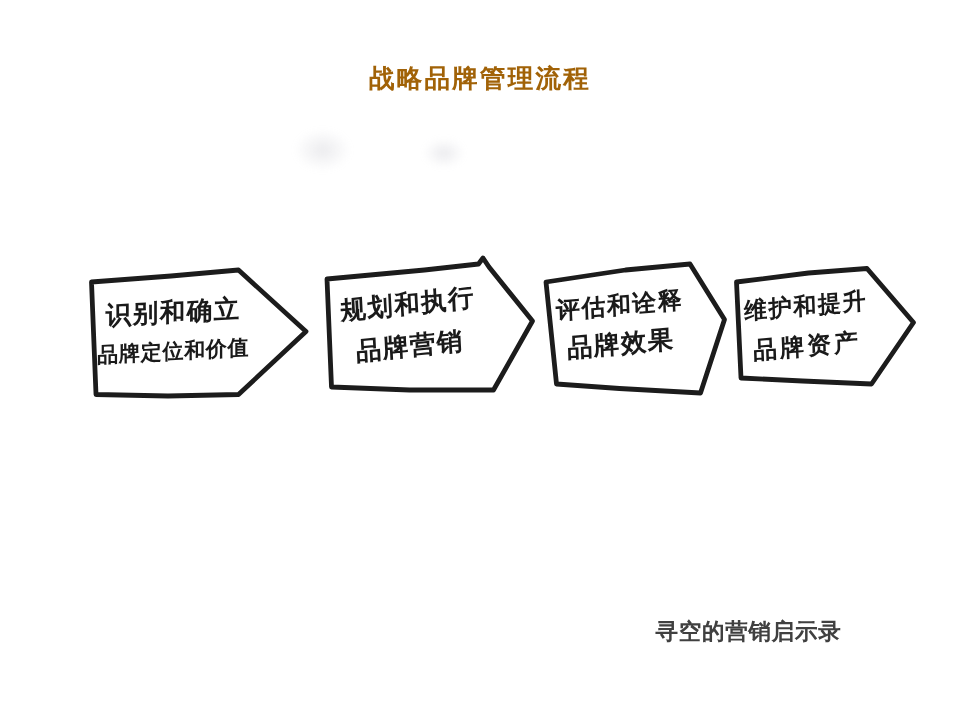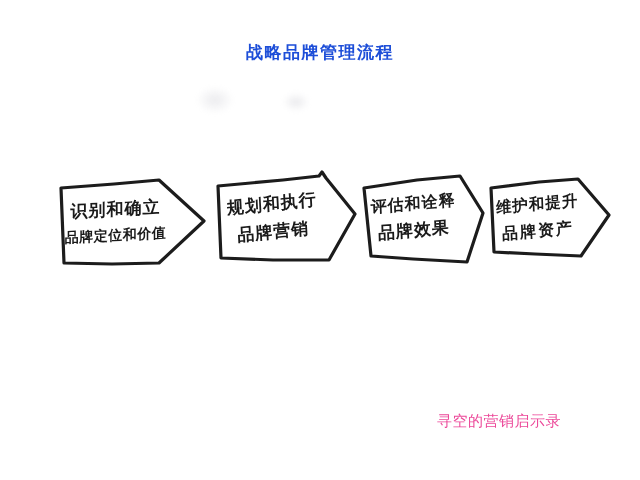--- a/index.html
+++ b/index.html
@@ -11,21 +11,21 @@
     font-family: "DejaVu Sans", "Liberation Sans", sans-serif;
   }
   .title {
     position: absolute;
     top: 41px; left: 0; right: 0;
     margin: 0;
     text-align: center;
     font-size: 17px;
     font-weight: bold;
     letter-spacing: 1.5px;
-    color: #1d4ed8;
+    color: #a16207;
   }
   .smudge {
     position: absolute;
     background: radial-gradient(ellipse at center, rgba(185,185,195,0.28), rgba(185,185,195,0) 70%);
     filter: blur(2px);
     pointer-events: none;
   }
   .s1 { left: 196px; top: 86px; width: 38px; height: 28px; }
   .s2 { left: 282px; top: 92px; width: 28px; height: 20px; }
 
@@ -68,22 +68,23 @@
   .step .l2 { font-size: 17px; }
   .step1 .l2 { font-size: 14px; letter-spacing: 0.5px; }
   .step3 .l1 { font-size: 16px; }
   .step4 .l1 { font-size: 15.5px; }
   .step4 .l2 { font-size: 16px; letter-spacing: 2px; }
 
   .credit {
     position: absolute;
     left: 437px; top: 412px;
     font-size: 15px;
-    color: #ec4899;
+    color: #404040;
     letter-spacing: 0.5px;
+    font-weight: bold;
   }
 </style>
 </head>
 <body>
 
 <div class="canvas">
 
   <h1 class="title">战略品牌管理流程</h1>
 
   <div class="smudge s1"></div>

